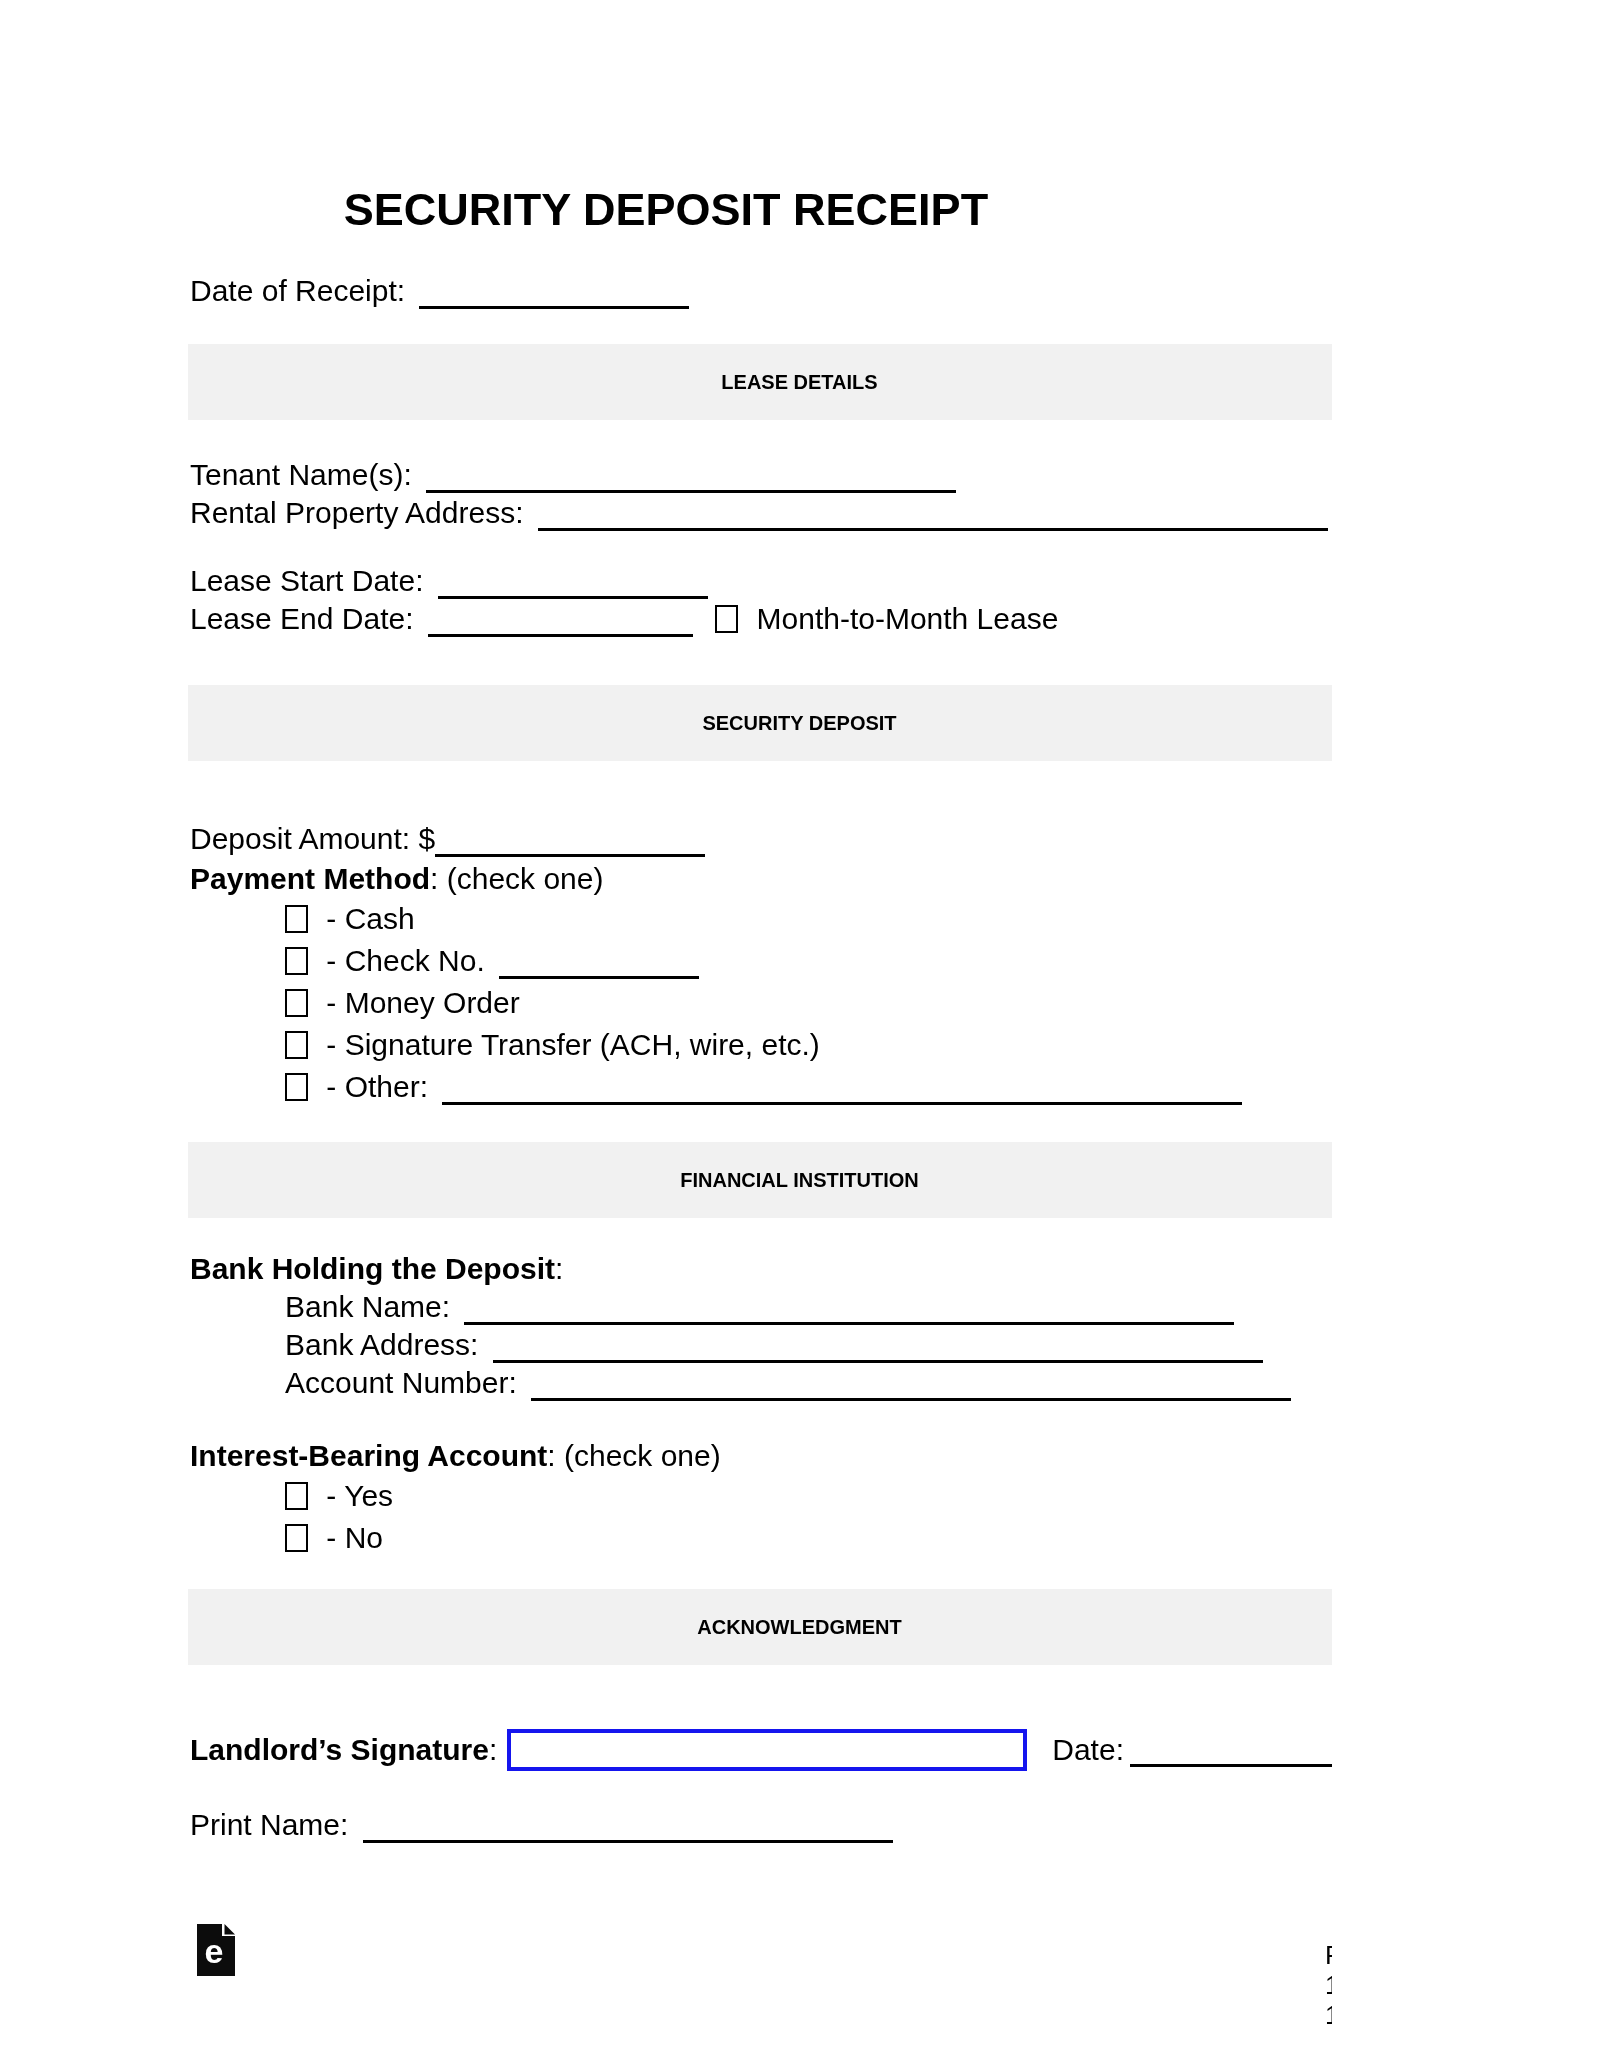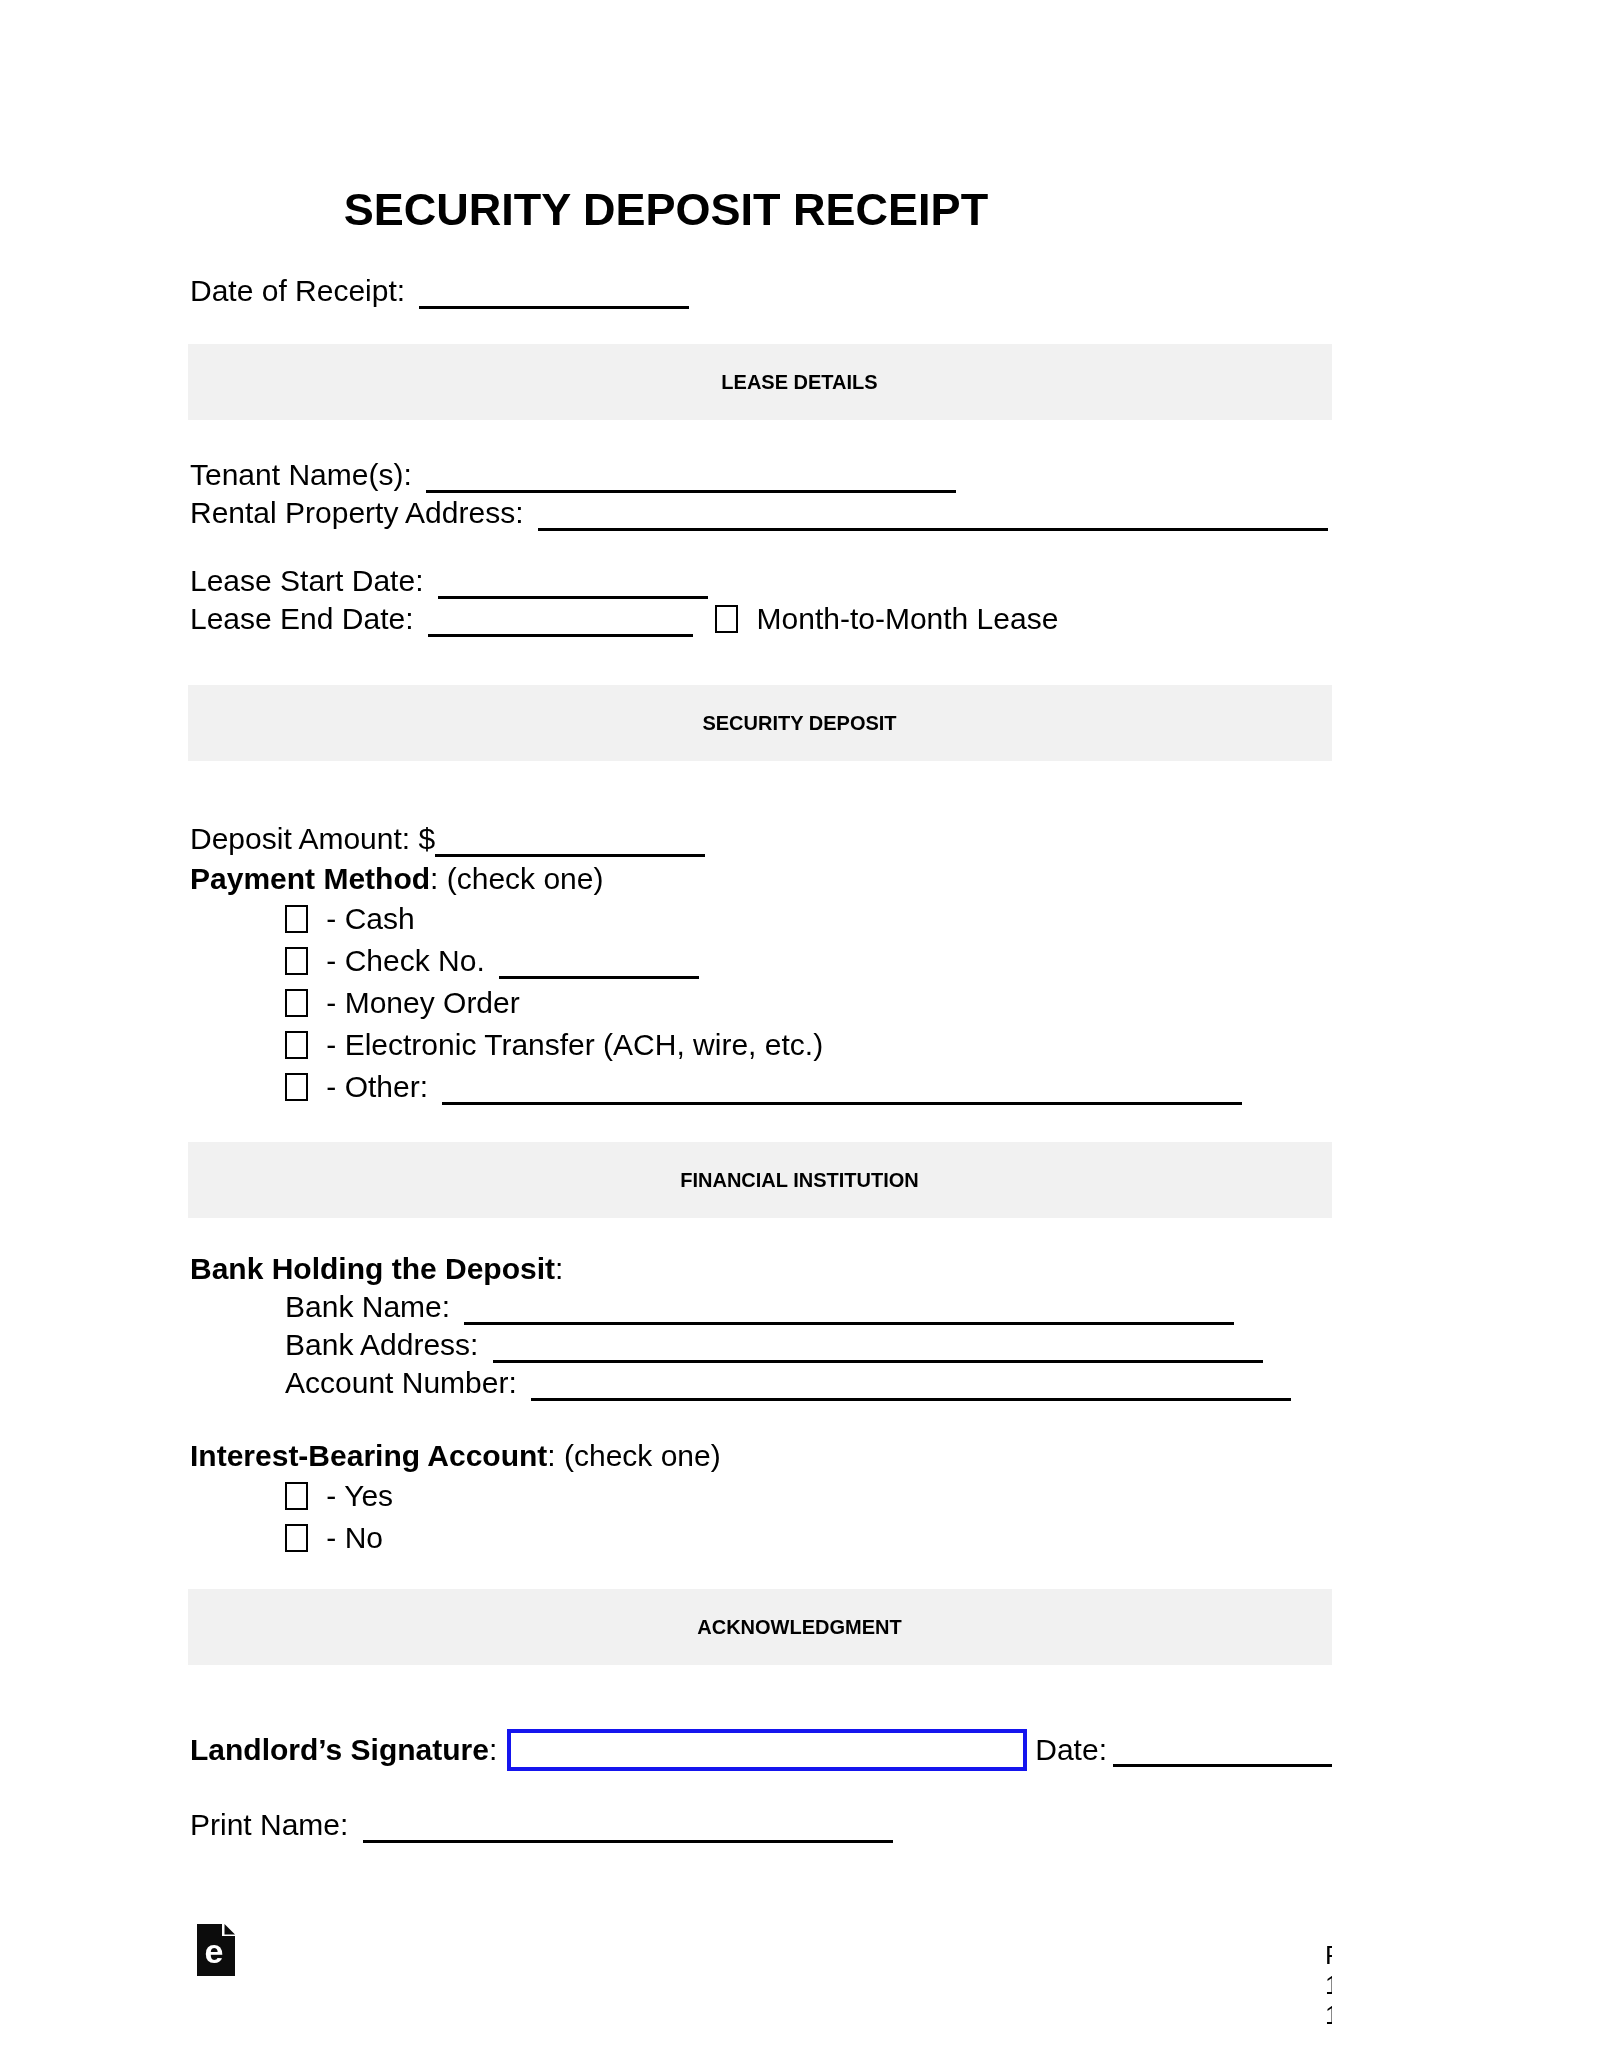--- a/index.html
+++ b/index.html
@@ -75,21 +75,21 @@
     align-items: center;
     white-space: nowrap;
   }
   .sig-box {
     width: 512px;
     height: 34px;
     border: 4px solid #1515ee;
     margin-left: 10px;
     background: #ffffff;
   }
-  .sig-date-label { margin-left: 8px; }
+  .sig-date-label { margin-left: 25px; }
   .footer-logo { position: absolute; left: 197px; top: 1924px; }
   .page-num {
     position: absolute;
     left: 1325px;
     top: 1940px;
     font-size: 26px;
     line-height: 30px;
   }
 </style>
 </head>
@@ -158,21 +158,21 @@
         <span class="cb"></span>
         <span>- Check No.</span>
         <span class="blank w200"></span>
       </div>
       <div class="line">
         <span class="cb"></span>
         <span>- Money Order</span>
       </div>
       <div class="line">
         <span class="cb"></span>
-        <span>- Electronic Transfer (ACH, wire, etc.)</span>
+        <span>- Signature Transfer (ACH, wire, etc.)</span>
       </div>
       <div class="line">
         <span class="cb"></span>
         <span>- Other:</span>
         <span class="blank w800"></span>
       </div>
     </div>
   </div>
 
   <div class="section-bar" style="top: 1142px;">

